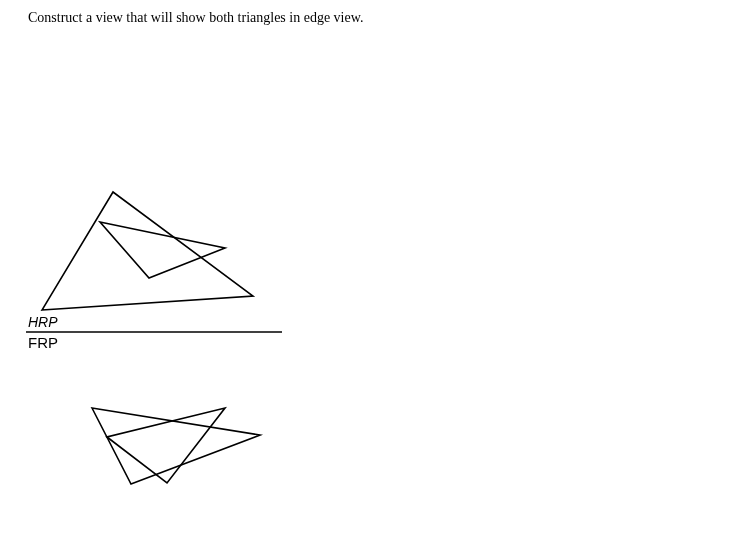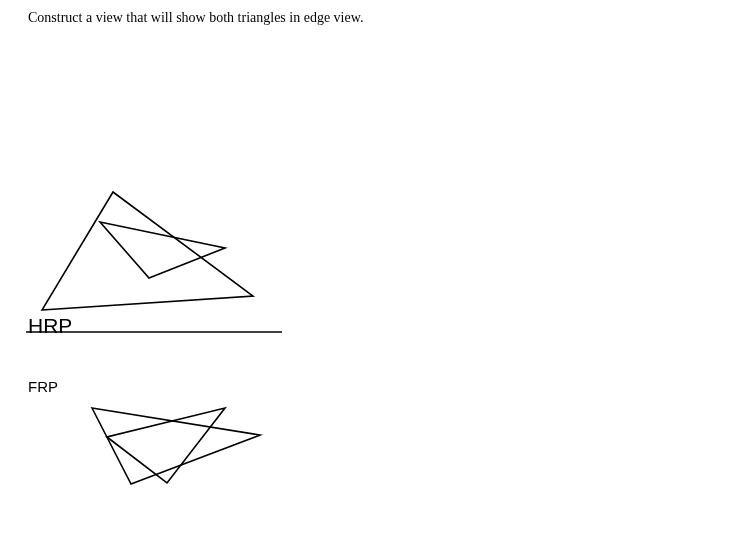--- a/index.html
+++ b/index.html
@@ -15,28 +15,28 @@
     .instruction {
       position: absolute;
       top: 10px;
       left: 28px;
       font-family: Liberation Serif, serif;
     }
     .hrp-label {
       position: absolute;
       left: 28px;
       top: 314px;
-      font-size: 21px;
+      font-size: 14px;
+      font-style: italic;
     }
     .frp-label {
       position: absolute;
       left: 28px;
       top: 334px;
       font-size: 15px;
-      margin-top: 44px;
     }
     .svg-stage {
       position: absolute;
       left: 0;
       top: 0;
     }
   </style>
 </head>
 <body>
 

